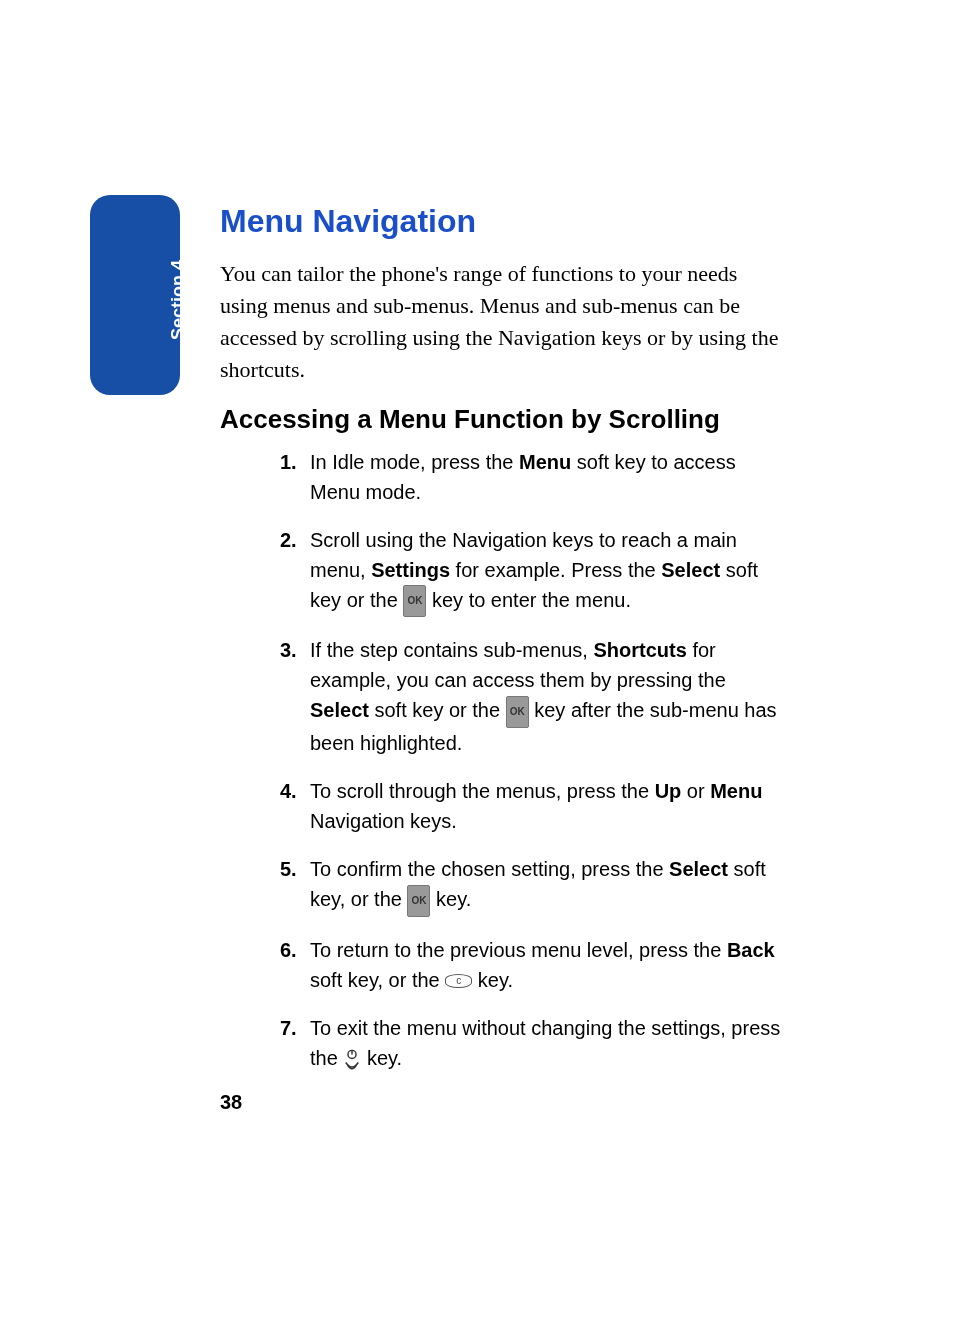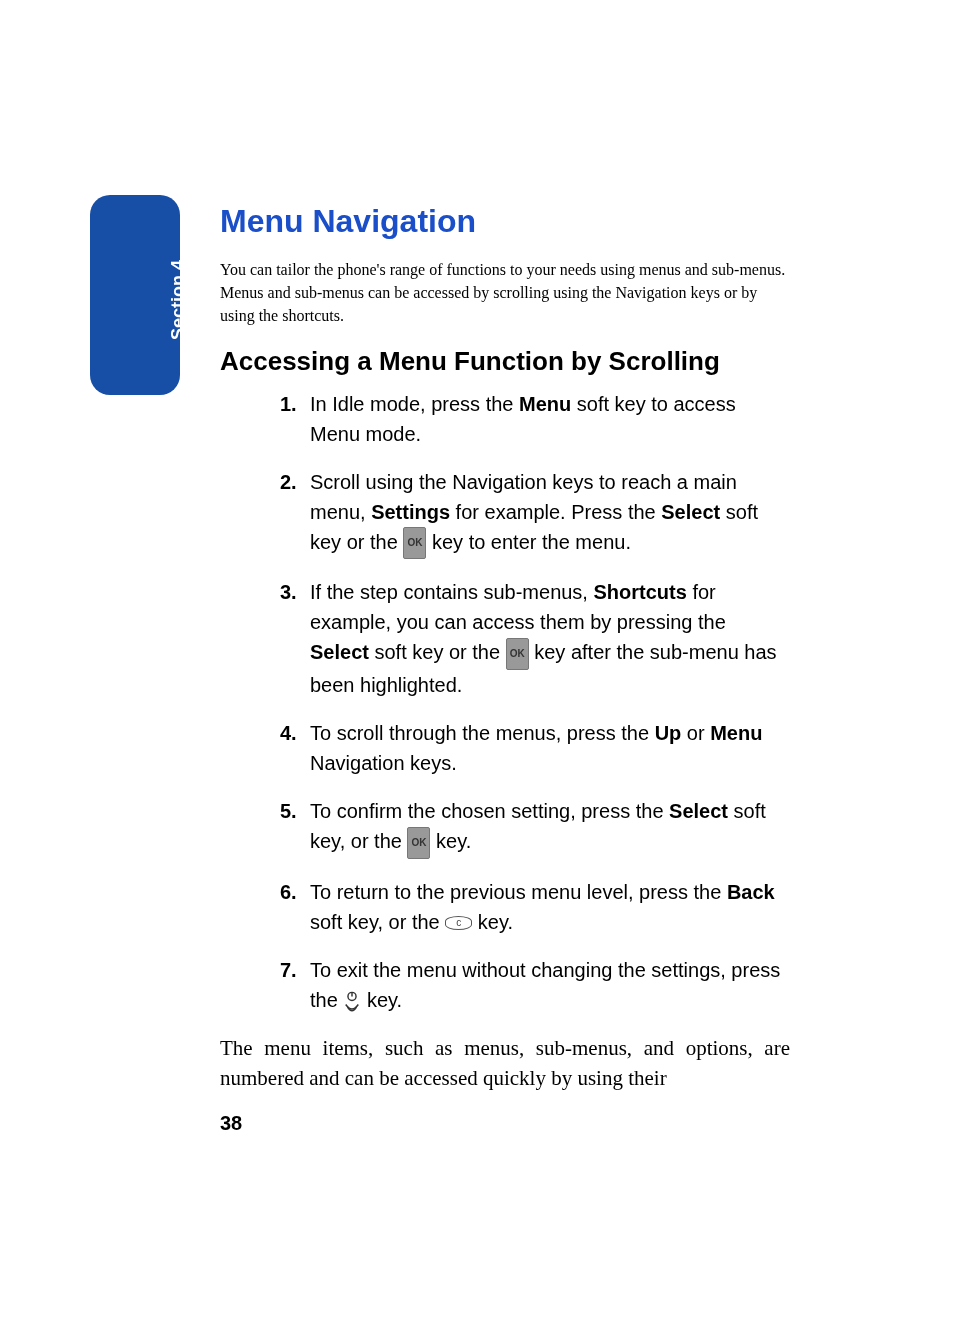--- a/index.html
+++ b/index.html
@@ -42,21 +42,21 @@
   }
   h1 {
     color: #1a4fc9;
     font-size: 32px;
     margin: 0 0 18px 0;
     font-family: Arial, Helvetica, sans-serif;
     font-weight: bold;
   }
   .intro {
     font-family: Georgia, 'Times New Roman', serif;
-    font-size: 16px;
+    font-size: 22px;
     line-height: 1.45;
     margin: 0 0 18px 0;
   }
   h2 {
     font-size: 26px;
     margin: 16px 0 12px 0;
     font-family: Arial, Helvetica, sans-serif;
     font-weight: bold;
   }
   ol {
@@ -179,17 +179,16 @@
         <line x1="10" y1="1" x2="10" y2="6" stroke="#333" stroke-width="1.6"></line>
         <path d="M 3 15 Q 10 25 17 15" fill="none" stroke="#333" stroke-width="1.6"></path>
         <path d="M 5 18 Q 10 26 15 18" fill="none" stroke="#333" stroke-width="1.6"></path>
       </svg>
       <span>key.</span>
     </li>
 
   </ol>
 
 
-  <p class="shortcuts-para">The menu items, such as menus, sub-menus, and options, are numbered and can be accessed quickly by using their</p>
 
   <div class="page-num">38</div>
 
 </div>
 
 </body></html>

